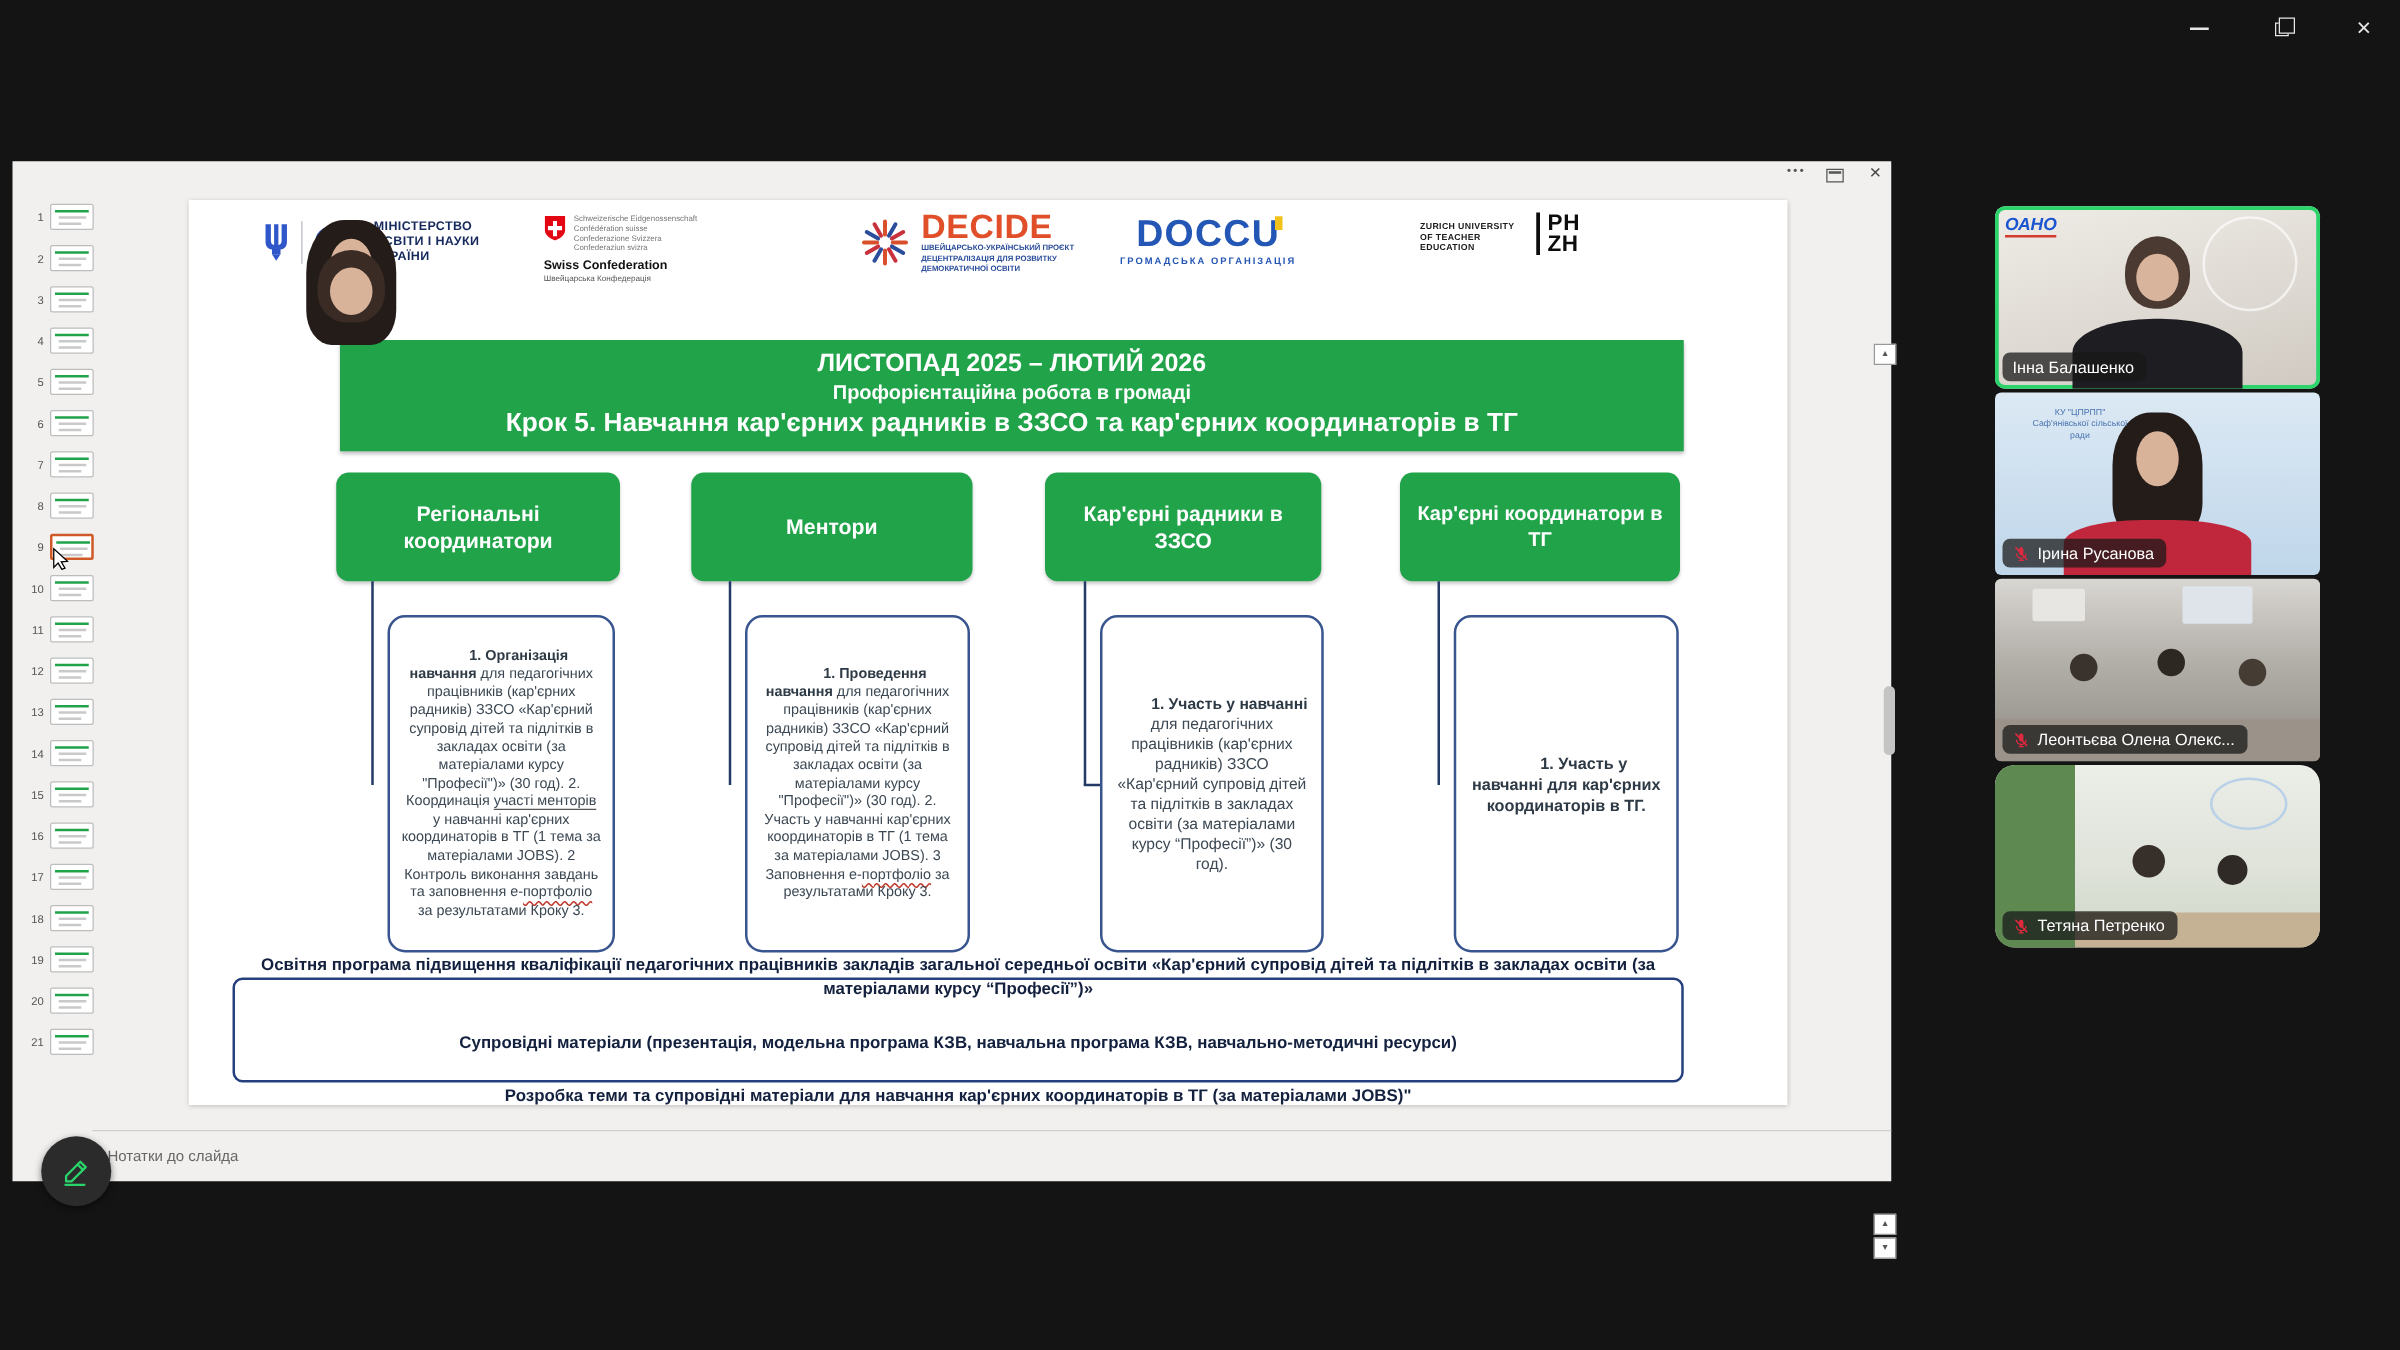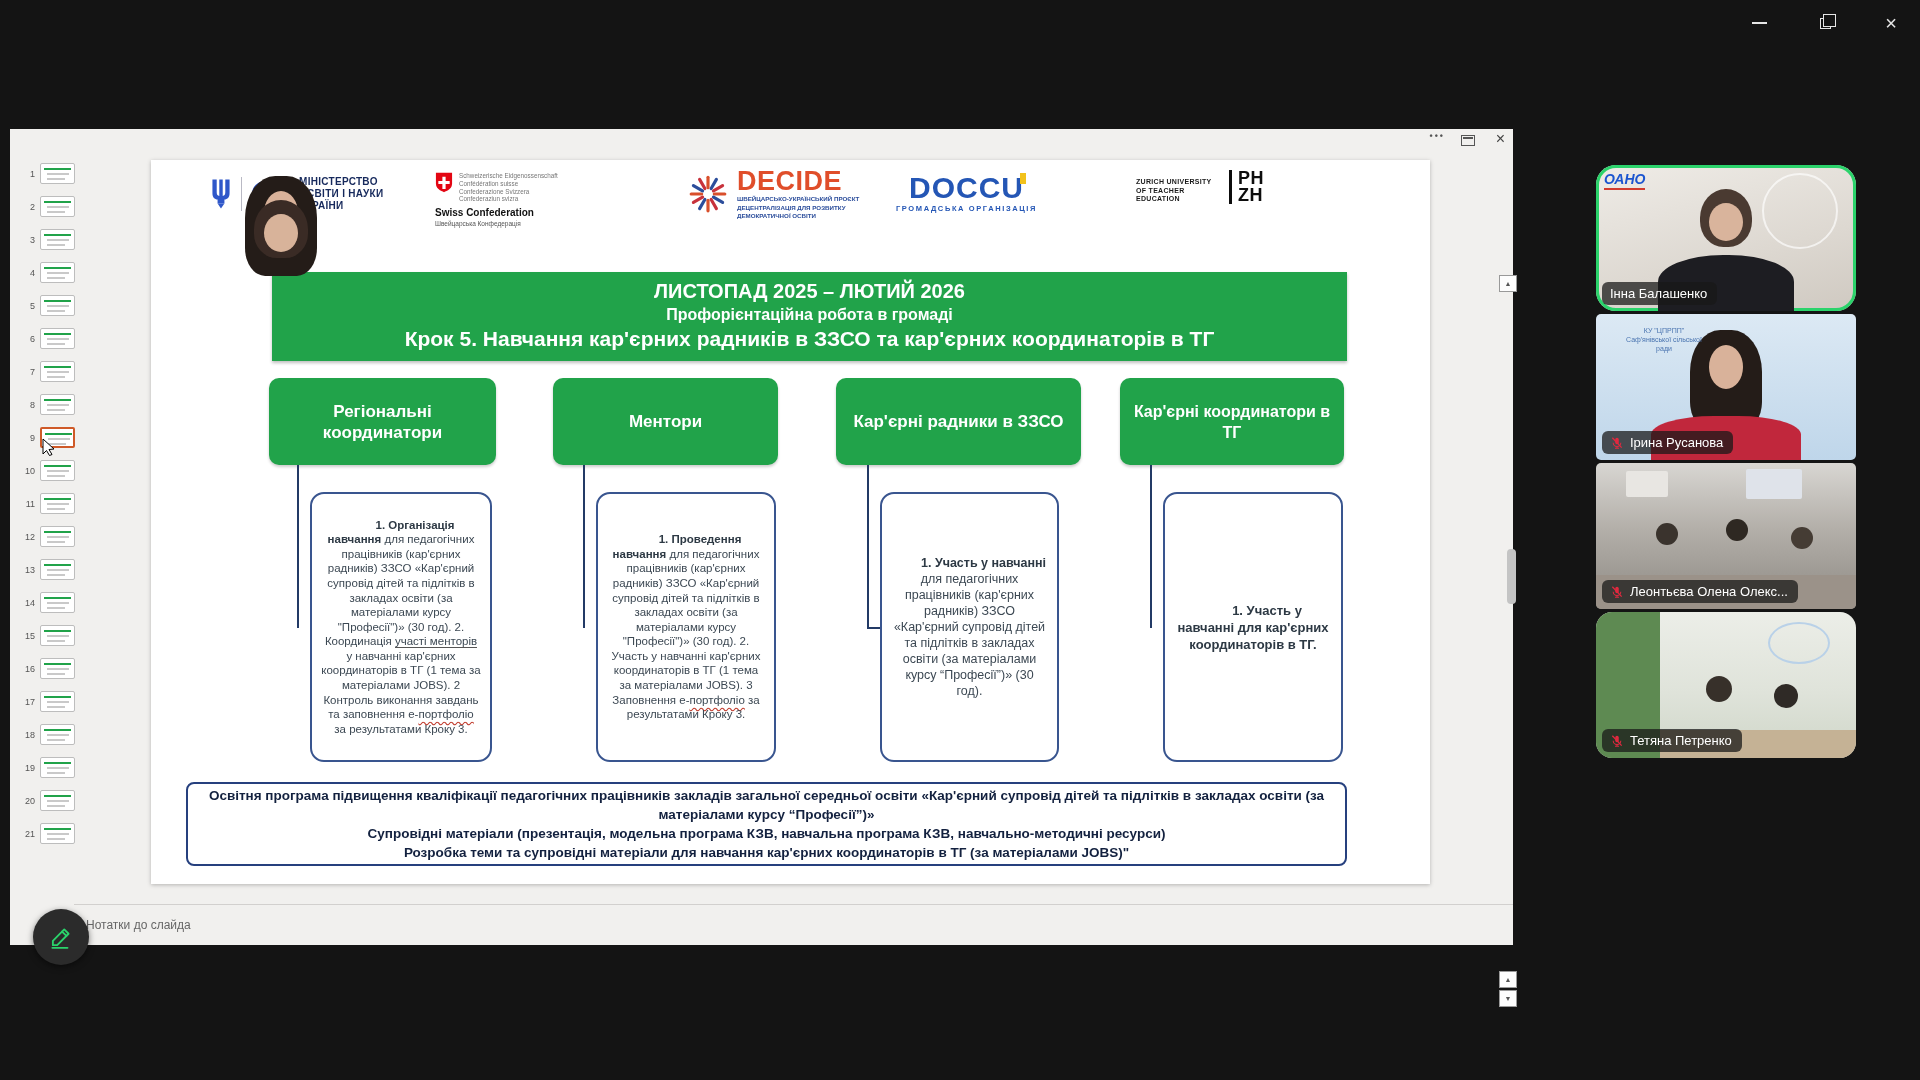--- a/index.html
+++ b/index.html
@@ -72,21 +72,21 @@
             color:#fff; text-align:center; font-weight:bold; box-shadow:0 2px 3px rgba(0,0,0,.25); padding-top:6px; }
   .b1 { font-size:20px; line-height:26px; }
   .b2 { font-size:16px; line-height:21px; }
   .b3 { font-size:21px; line-height:28px; }
 
   
   .gbox { position:absolute; top:218px; height:87px; background:#21a34a; border-radius:10px; color:#fff;
           font-weight:bold; font-size:17px; line-height:21px; display:flex; align-items:center; justify-content:center;
           text-align:center; padding:0 10px; box-shadow:0 2px 3px rgba(0,0,0,.2); }
   .c0 { left:118px; width:227px; } .c1 { left:402px; width:225px; }
-  .c2 { left:685px; width:245px; } .c3 { left:969px; width:224px; font-size:16px; }
+  .c2 { left:685px; width:221px; } .c3 { left:969px; width:224px; font-size:16px; }
 
   
   .conn { position:absolute; background:#233a66; }
   .conn-v { width:2px; top:305px; height:163px; }
   .v0{left:146px;} .v1{left:432px;} .v2{left:716px;} .v3{left:999px;}
   .conn-h { height:2px; top:467px; width:13px; }
   .h0{left:146px;} .h1{left:432px;} .h2{left:716px;} .h3{left:999px;}
 
   
   .wbox { position:absolute; top:332px; height:270px; background:#fff; border:2px solid #39558f; border-radius:14px;
@@ -95,21 +95,21 @@
   .w0 { left:159px; width:182px; } .w1 { left:445px; width:180px; }
   .w2 { left:729px; width:179px; font-size:12.5px; line-height:16px; }
   .w3 { left:1012px; width:180px; font-size:13px; line-height:17px; }
   .seg-b { font-weight:bold; color:#2d3944;margin-left:28px; }
   .seg-u { border-bottom:1px solid #555; }
   .seg-w { text-decoration:underline wavy #c0392b; text-underline-offset:3px; }
 
   
   .footer-box { position:absolute; left:35px; top:622px; width:1161px; height:84px; background:#fff;
                 border:2.5px solid #26407e; border-radius:8px; display:flex; flex-direction:column;
-                justify-content:center; text-align:center; padding:16px 14px; }
+                justify-content:center; text-align:center; padding:16px 14px;gap:24px; }
   .f-line { font-size:13.5px; font-weight:bold; color:#13213f; line-height:19px; }
 
   
   .sc-up, .sc-prev, .sc-next { position:absolute; width:18px; height:17px; background:#fdfdfd; border:1px solid #999;
         font-size:7px; color:#555; text-align:center; line-height:15px; }
   .sc-up   { left:1489px; top:146px; }
   .sc-prev { left:1489px; top:842px; }
   .sc-next { left:1489px; top:861px; }
   .sc-thumb{ position:absolute; left:1497px; top:420px; width:9px; height:55px; background:#c4c4c4; border-radius:4px; }
 
@@ -118,21 +118,21 @@
                display:flex; align-items:center; }
   .notes-bar span { margin-left:12px; font-size:12px; color:#666; }
 
   
   .fab { position:absolute; left:33px; top:909px; width:56px; height:56px; border-radius:50%; background:#2b2b2b;
          display:flex; align-items:center; justify-content:center; box-shadow:0 2px 6px rgba(0,0,0,.5); }
 
   
   .rail { position:absolute; left:1596px; top:165px; width:260px; }
   .tile { position:relative; width:260px; height:146px; margin-bottom:3px; border-radius:5px; overflow:hidden; background:#666; }
-  .tile.active { outline:3px solid #2bd36b; outline-offset:-3px; border-radius:20px; }
+  .tile.active { outline:3px solid #2bd36b; outline-offset:-3px; border-radius:8px; }
   .scene { position:absolute; inset:0; }
   .scene i { position:absolute; display:block; }
   .name-label { position:absolute; left:6px; bottom:6px; background:rgba(24,24,24,.74); color:#fff;
                 font-size:13px; padding:4px 10px 4px 8px; border-radius:6px; display:flex; align-items:center; gap:6px;
                 max-width:244px; white-space:nowrap; overflow:hidden; }
   .mic { width:14px; height:14px; flex:0 0 auto; display:flex; }
 
   .tile.bg0 { background:linear-gradient(165deg,#efece7 0%,#ddd8d1 60%,#cfc9c1 100%); }
   .tile.bg0 .scene::after { content:''; position:absolute; right:18px; top:8px; width:72px; height:72px;
         border:2px solid rgba(255,255,255,.65); border-radius:50%; }

